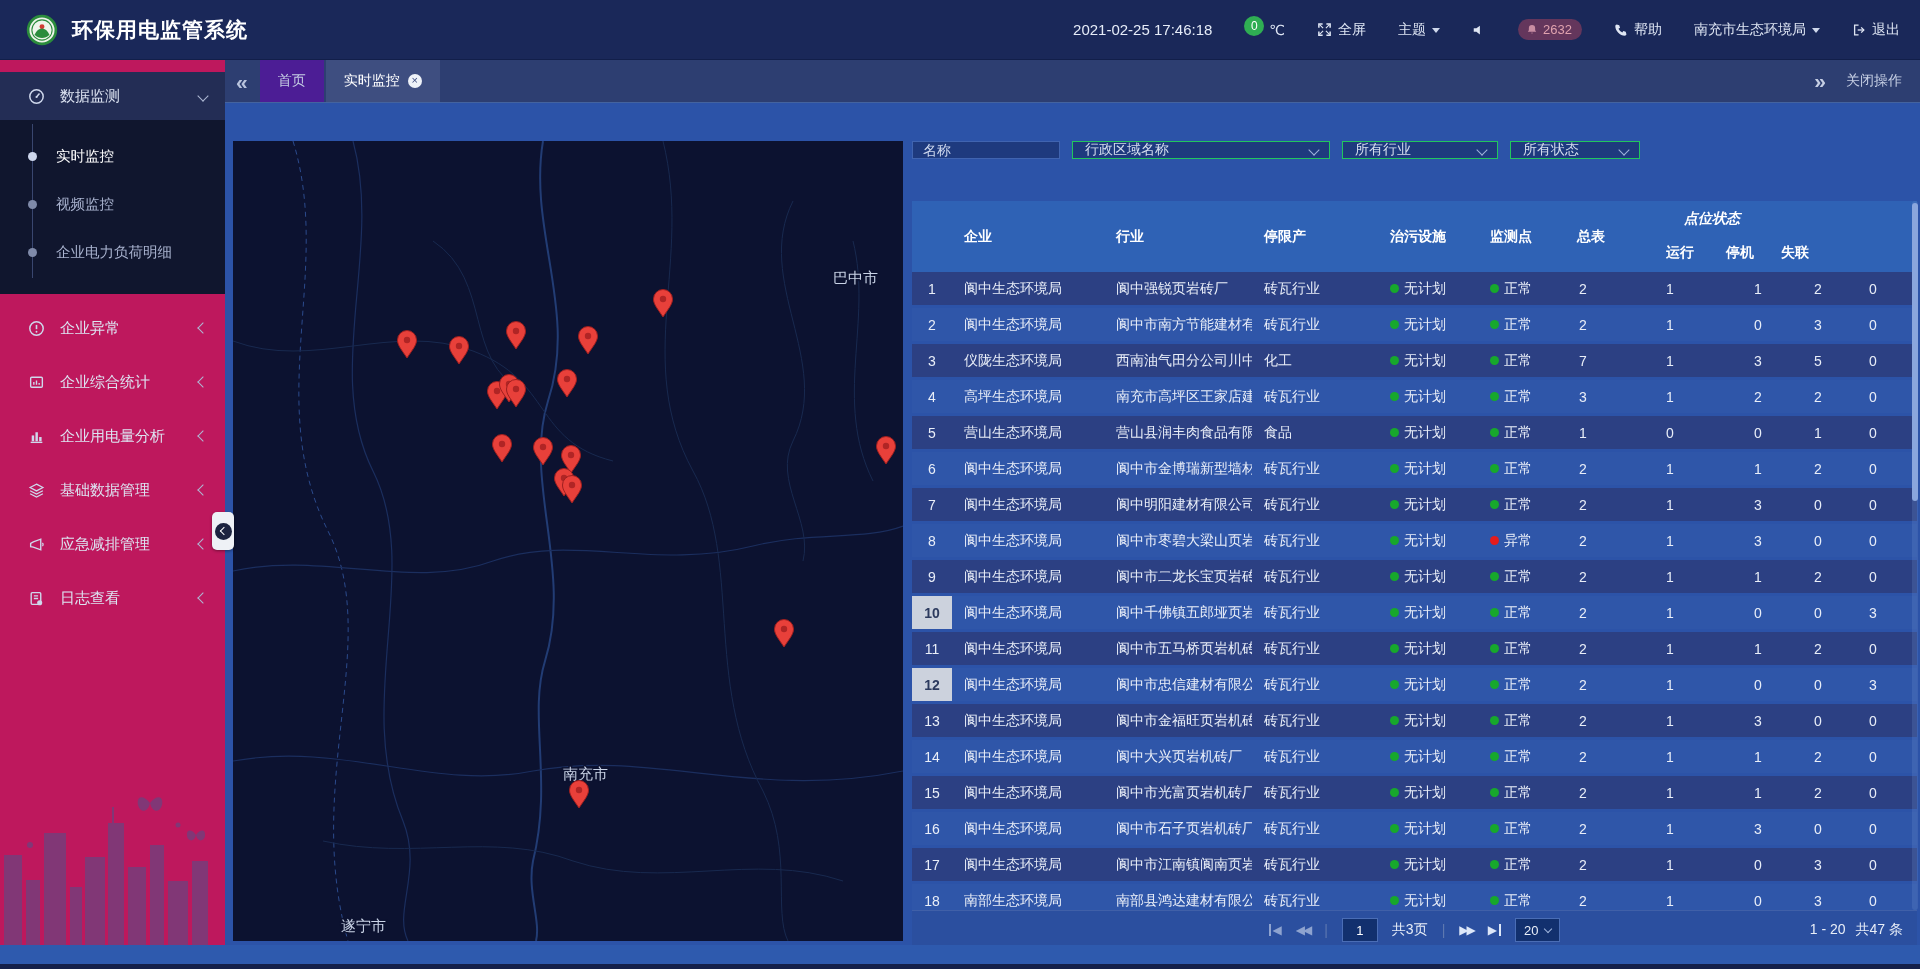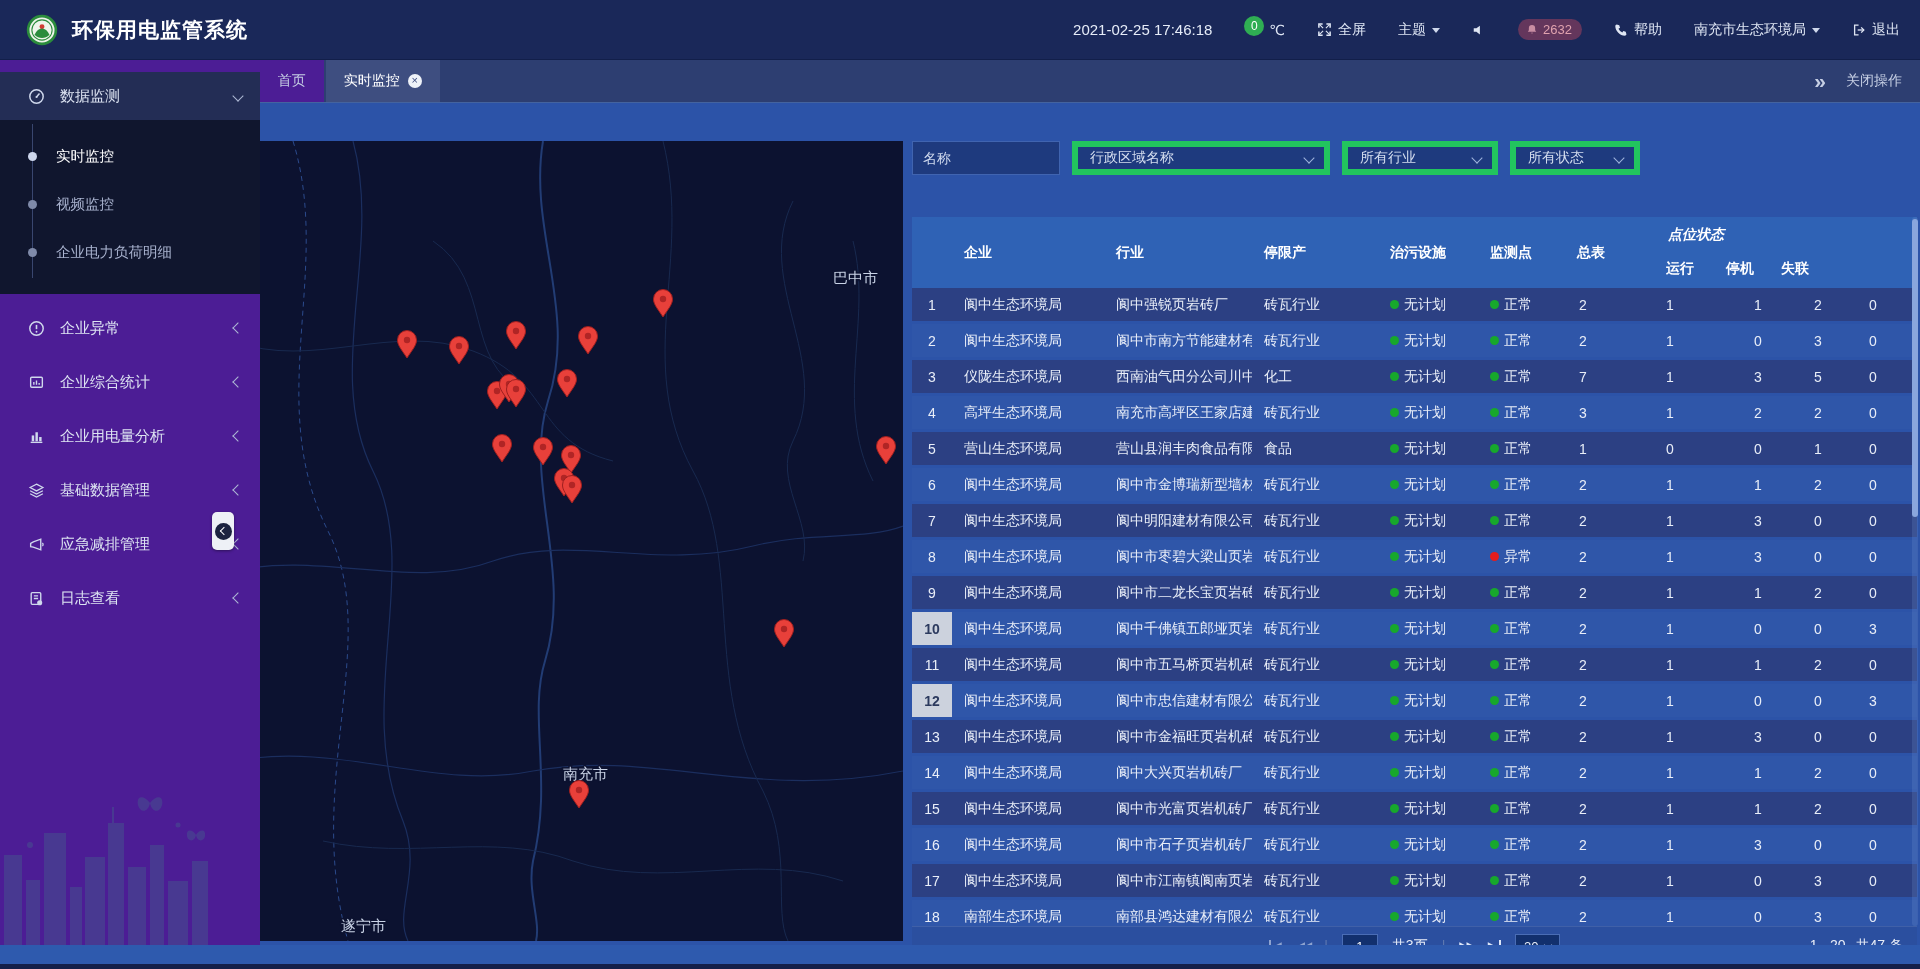--- a/index.html
+++ b/index.html
@@ -14,21 +14,21 @@
   .temp-wrap{display:flex;align-items:flex-start;gap:5px}
   .temp-circle{width:20px;height:20px;border-radius:50%;background:#2fae53;color:#fff;font-size:12px;display:flex;align-items:center;justify-content:center;margin-top:-6px}
   .h-item{display:flex;align-items:center;gap:6px;cursor:pointer;white-space:nowrap}
   .badge-pill{background:rgba(190,70,95,.45);color:#e0a2ae;border-radius:11px;padding:3px 10px 3px 8px;font-size:13px;display:flex;gap:5px;align-items:center}
   .badge-pill .b-icon{color:#c98da2;display:flex}
   .caret-down{width:0;height:0;border-left:4px solid transparent;border-right:4px solid transparent;border-top:5px solid #cfd8ec;margin-top:2px}
   .chev{display:inline-block;width:7px;height:7px;border-right:1.6px solid currentColor;border-bottom:1.6px solid currentColor}
   .chev.down{transform:rotate(45deg)}
   .chev.left{transform:rotate(135deg)}
   
-  .sidebar{position:absolute;left:0;top:60px;width:260px;bottom:24px;background:#4c1d95;z-index:4;overflow:hidden}
+  .sidebar{position:absolute;left:0;top:60px;width:225px;bottom:24px;background:#be185d;z-index:4;overflow:hidden}
   .side-nav{padding-top:12px;position:relative;z-index:2}
   .side-group.open{background:#10162e;margin-bottom:10px}
   .side-group.open .side-item{background:#232d55;margin:0}
   .side-item{height:48px;display:flex;align-items:center;padding:0 18px 0 26px;color:#dde4f2;font-size:15px;cursor:pointer;margin:6px 0}
   .s-icon{width:20px;margin-right:14px;display:inline-flex;color:#cfd8ec;justify-content:center}
   .s-label{flex:1}
   .side-item .chev{color:#aeb9d4}
   .submenu{position:relative;padding:12px 0 18px 0}
   .submenu::before{content:'';position:absolute;left:32px;top:4px;bottom:16px;width:1px;background:#39466f}
   .sub-item{position:relative;height:48px;display:flex;align-items:center;padding-left:56px;font-size:14.5px;color:#a9b3cf;cursor:pointer}
@@ -56,32 +56,32 @@
   .city-label{fill:#c9d3e6;font-size:15px;paint-order:stroke;stroke:#0c1230;stroke-width:3px}
   .road{stroke:#1b2e5e;fill:none;stroke-width:1.2}
   .road2{stroke:#18294f;fill:none;stroke-width:1}
   .river{stroke:#223c74;fill:none;stroke-width:2}
   .bound{stroke:#2b4a8c;fill:none;stroke-width:1;stroke-dasharray:5 4}
   .pin path{fill:#e8403a;stroke:#9e1f1f;stroke-width:1}
   .pin circle{fill:#b02525}
   .pin{cursor:pointer}
   
   .panel{position:absolute;left:692px;right:3px;top:-3px;bottom:12px}
-  .filters{display:flex;gap:12px;height:34px}
+  .filters{display:flex;gap:12px;height:18px}
   .f-input{width:148px;background:#1e3a7e;border:1px solid #4064b0;color:#cfd9ee;font-size:14px;padding:0 10px;box-sizing:border-box;outline:none;font-family:inherit}
   .f-input::placeholder{color:#cfd9ee}
-  .f-select{position:relative;background:#1e3a7e;border:6px solid #22c55e;color:#d5deef;font-size:14px;display:flex;align-items:center;padding:0 28px 0 12px;box-sizing:border-box;cursor:pointer}
+  .f-select{position:relative;background:#1e3a7e;border:1px solid #22c55e;color:#d5deef;font-size:14px;display:flex;align-items:center;padding:0 28px 0 12px;box-sizing:border-box;cursor:pointer}
   .f-select .chev{position:absolute;right:11px;color:#9fb4dc}
   .w-region{width:258px}.w-industry{width:156px}.w-status{width:130px}
   .table-block{position:absolute;top:42px;left:0;right:0;bottom:0;display:flex;flex-direction:column}
   .thead{display:grid;grid-template-columns:40px 152px 148px 126px 100px 87px 87px 88px 170px;background:#2f62b5;height:71px;flex:none}
   .th{display:flex;align-items:center;font-weight:bold;font-size:14px;padding-left:12px;color:#fff;box-sizing:border-box}
   .th.num{padding:0}
   .th-group{display:flex;flex-direction:column;justify-content:space-between;padding:9px 0 10px;box-sizing:border-box;color:#fff}
-  .th-group-title{font-style:italic;font-weight:bold;text-align:center;font-size:14px}
+  .th-group-title{font-style:italic;font-weight:bold;text-align:right;font-size:14px}
   .th-sub{display:grid;grid-template-columns:60px 55px 55px;font-weight:bold;font-size:14px}
   .th-sub div{padding-left:14px;box-sizing:border-box}
   .tbody{height:638px;overflow:hidden;flex:none}
   .tgrid{display:grid;grid-template-columns:40px 152px 148px 126px 100px 87px 87px 88px 60px 55px 55px}
   .trow{height:33px;margin-bottom:3px;font-size:14px;cursor:pointer;color:#e9eef8}
   .trow.odd{background:#2c4083}
   .trow.even{background:#2f56a9}
   .td{padding-left:12px;display:flex;align-items:center;overflow:hidden;white-space:nowrap;box-sizing:border-box;height:100%}
   .td.tnum{padding-left:14px}
   .td.num{justify-content:center;padding:0}

